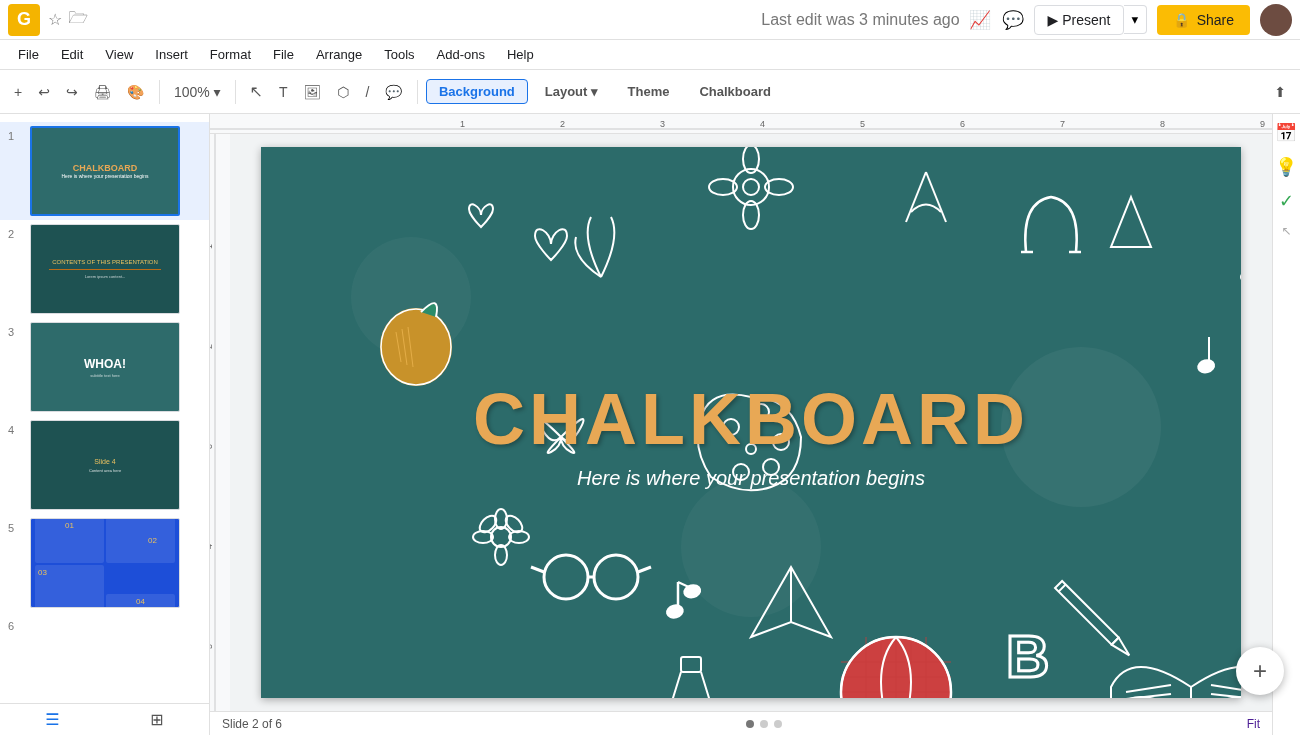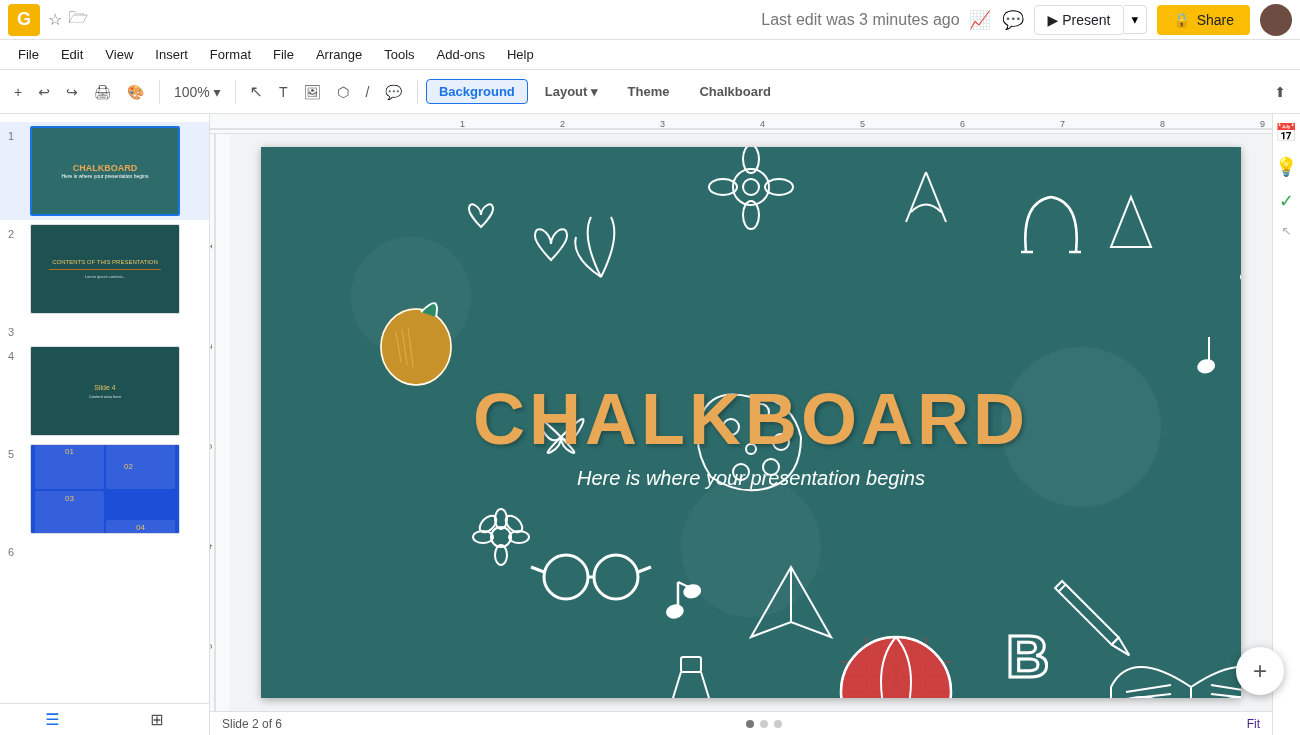--- a/index.html
+++ b/index.html
@@ -245,42 +245,50 @@
             <div class="thumb-text-small" style="color:#e8c060; font-size:6px; padding: 2px 4px;">CONTENTS OF THIS PRESENTATION</div>
             <div class="thumb-line"></div>
             <div class="thumb-text-small" style="padding: 2px 4px; font-size:4px; color: rgba(255,255,255,0.7);">Lorem ipsum content...</div>
           </div>
         </div>
       </div>
     </div>
 
     <div class="slide-item">
       <span class="slide-number">3</span>
+      <div class="slide-thumb thumb-3">
+        <div class="thumb-content">
+          <div style="text-align:center;">
+            <div style="color:#fff; font-size: 12px; font-weight:bold; font-family:Arial;">WHOA!</div>
+            <div style="color:rgba(255,255,255,0.7); font-size:4px; margin-top:2px;">subtitle text here</div>
+          </div>
+        </div>
+      </div>
     </div>
 
     <div class="slide-item">
       <span class="slide-number">4</span>
       <div class="slide-thumb thumb-4">
         <div class="thumb-content">
           <div style="color:#fff; font-size:5px; text-align:center; padding: 4px;">
             <div style="font-size:7px; color:#e8c060; margin-bottom:3px;">Slide 4</div>
             <div style="font-size:4px; opacity:0.8;">Content area here</div>
           </div>
         </div>
       </div>
     </div>
 
     <div class="slide-item">
       <span class="slide-number">5</span>
       <div class="slide-thumb thumb-5">
         <div class="thumb-content">
           <div style="display:grid; grid-template-columns:1fr 1fr; gap:2px; padding:4px; width:100%;">
             <div style="background:rgba(255,255,255,0.1); padding:3px; border-radius:2px; text-align:center; color:#e8c060; font-size:8px;">01</div>
-            <div style="background:rgba(255,255,255,0.1); padding:18px; border-radius:2px; text-align:left; color:#e8c060; font-size:8px;">02</div>
-            <div style="background:rgba(255,255,255,0.1); padding:3px; border-radius:2px; text-align:center; color:#e8c060; font-size:8px;">03</div>
+            <div style="background:rgba(255,255,255,0.1); padding:18px; border-radius:2px; text-align:right; color:#e8c060; font-size:8px;">02</div>
+            <div style="background:rgba(255,255,255,0.1); padding:3px; border-radius:2px; color:#e8c060; font-size:8px;">03</div>
             <div style="background:rgba(255,255,255,0.1); padding:3px; border-radius:2px; text-align:center; color:#e8c060; font-size:8px;margin-top:29px;">04</div>
           </div>
         </div>
       </div>
     </div>
 
     <div class="slide-item">
       <span class="slide-number">6</span>
     </div>
 

